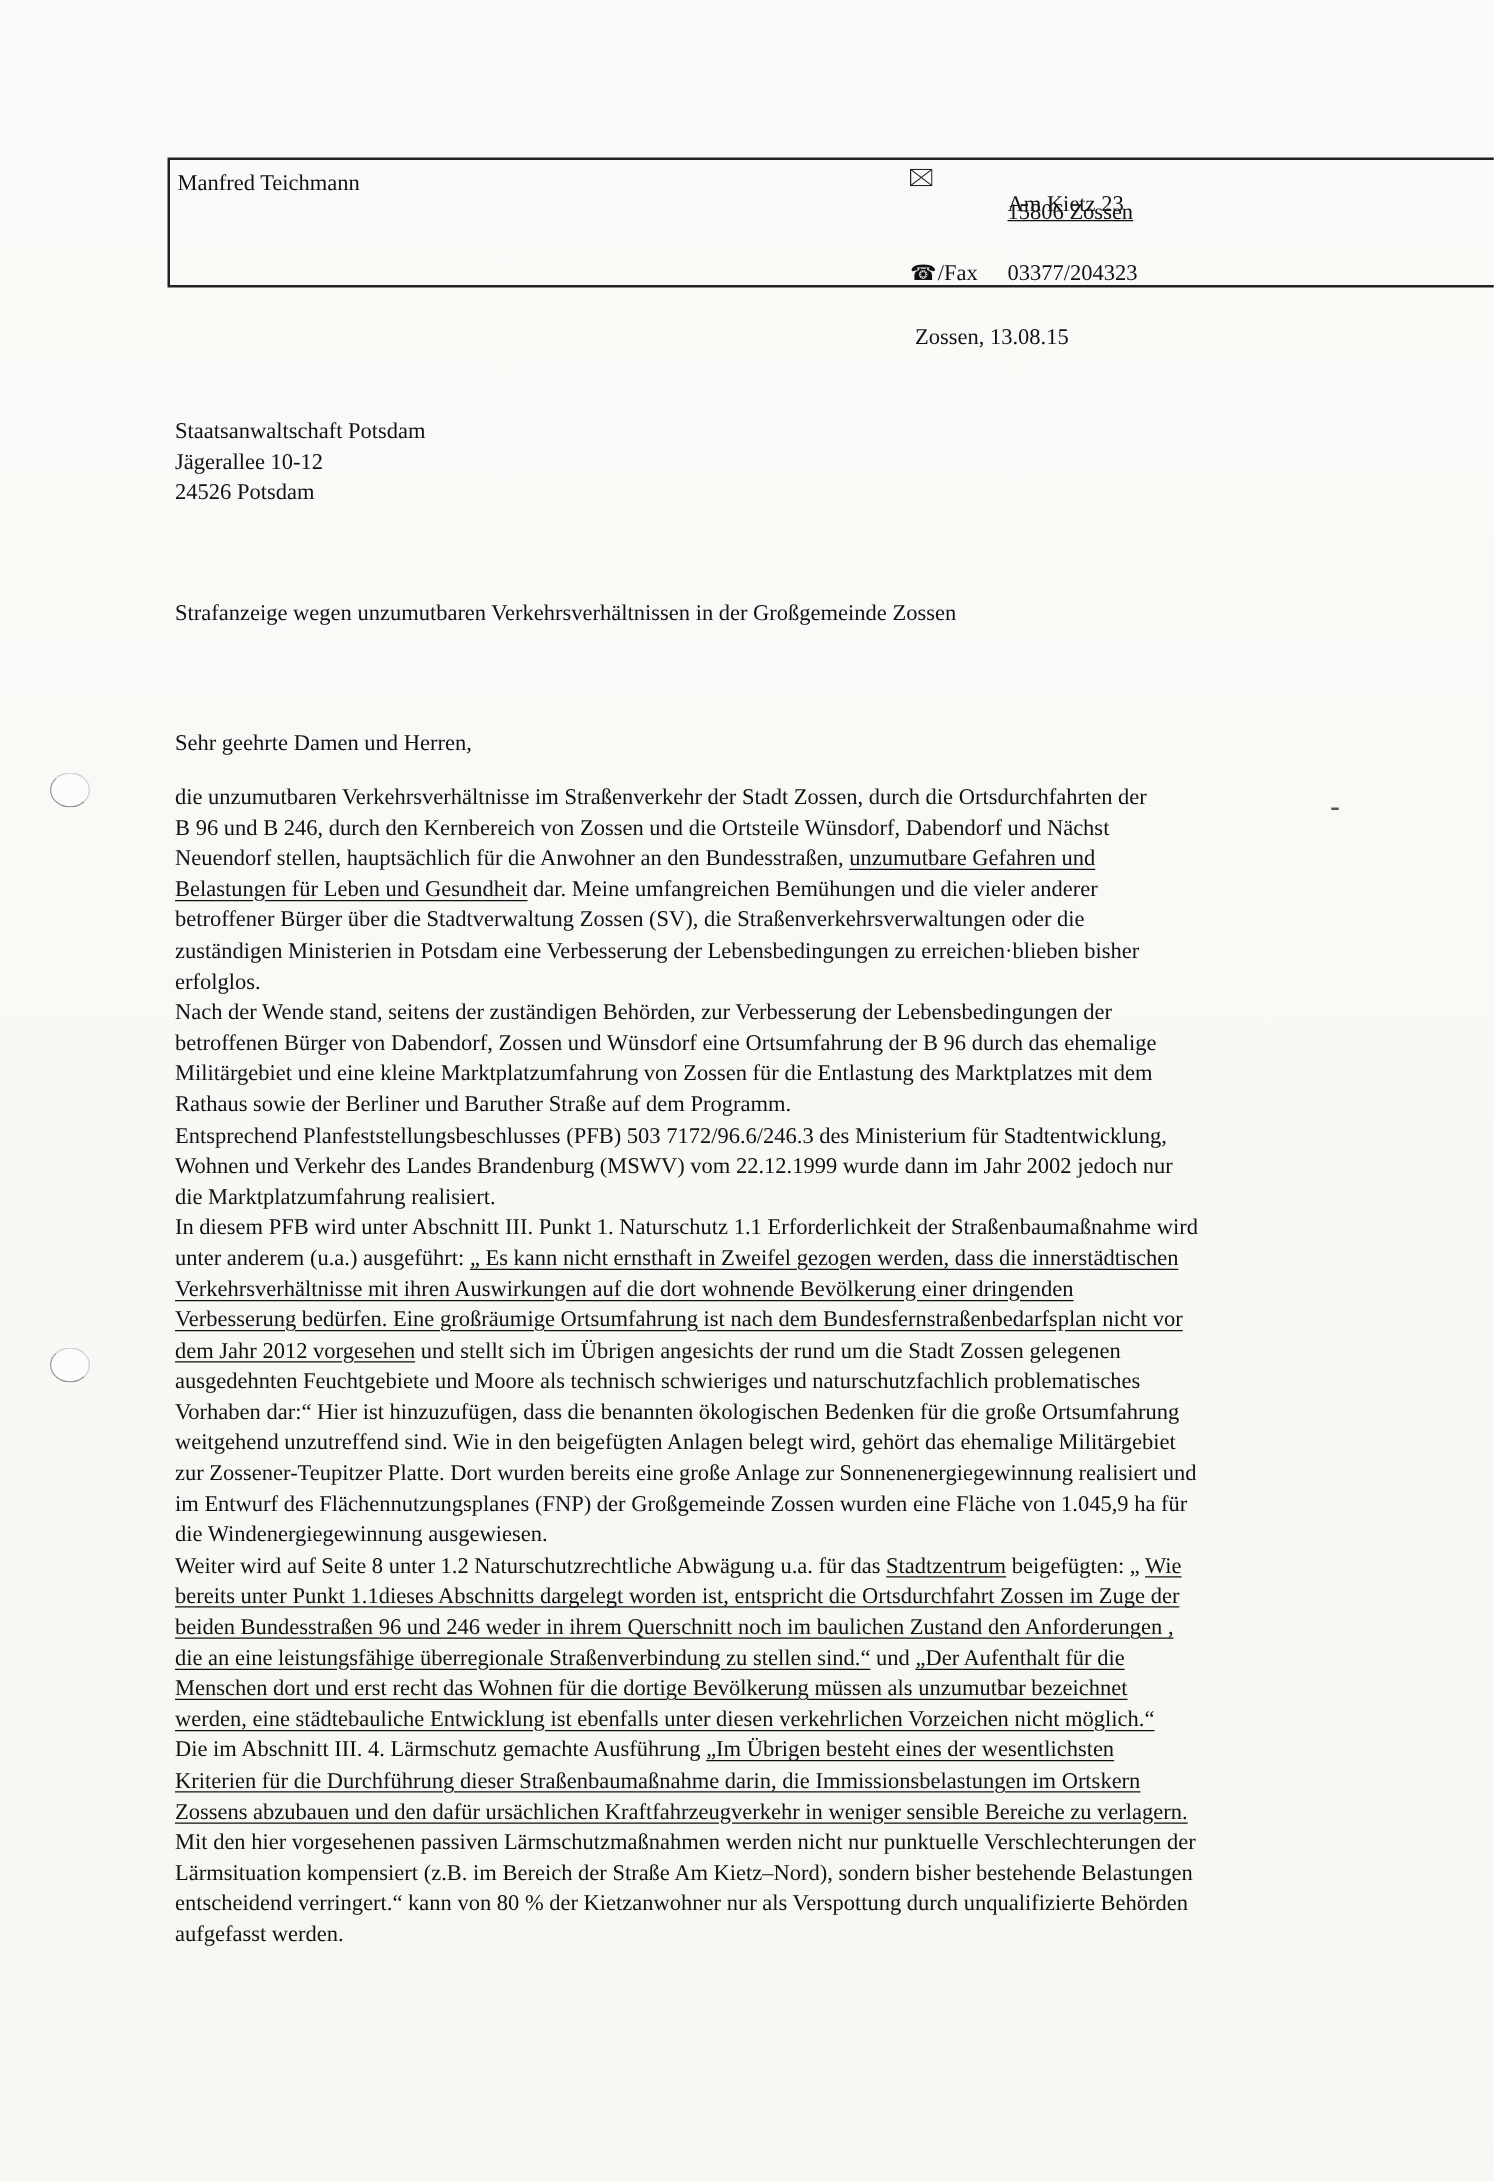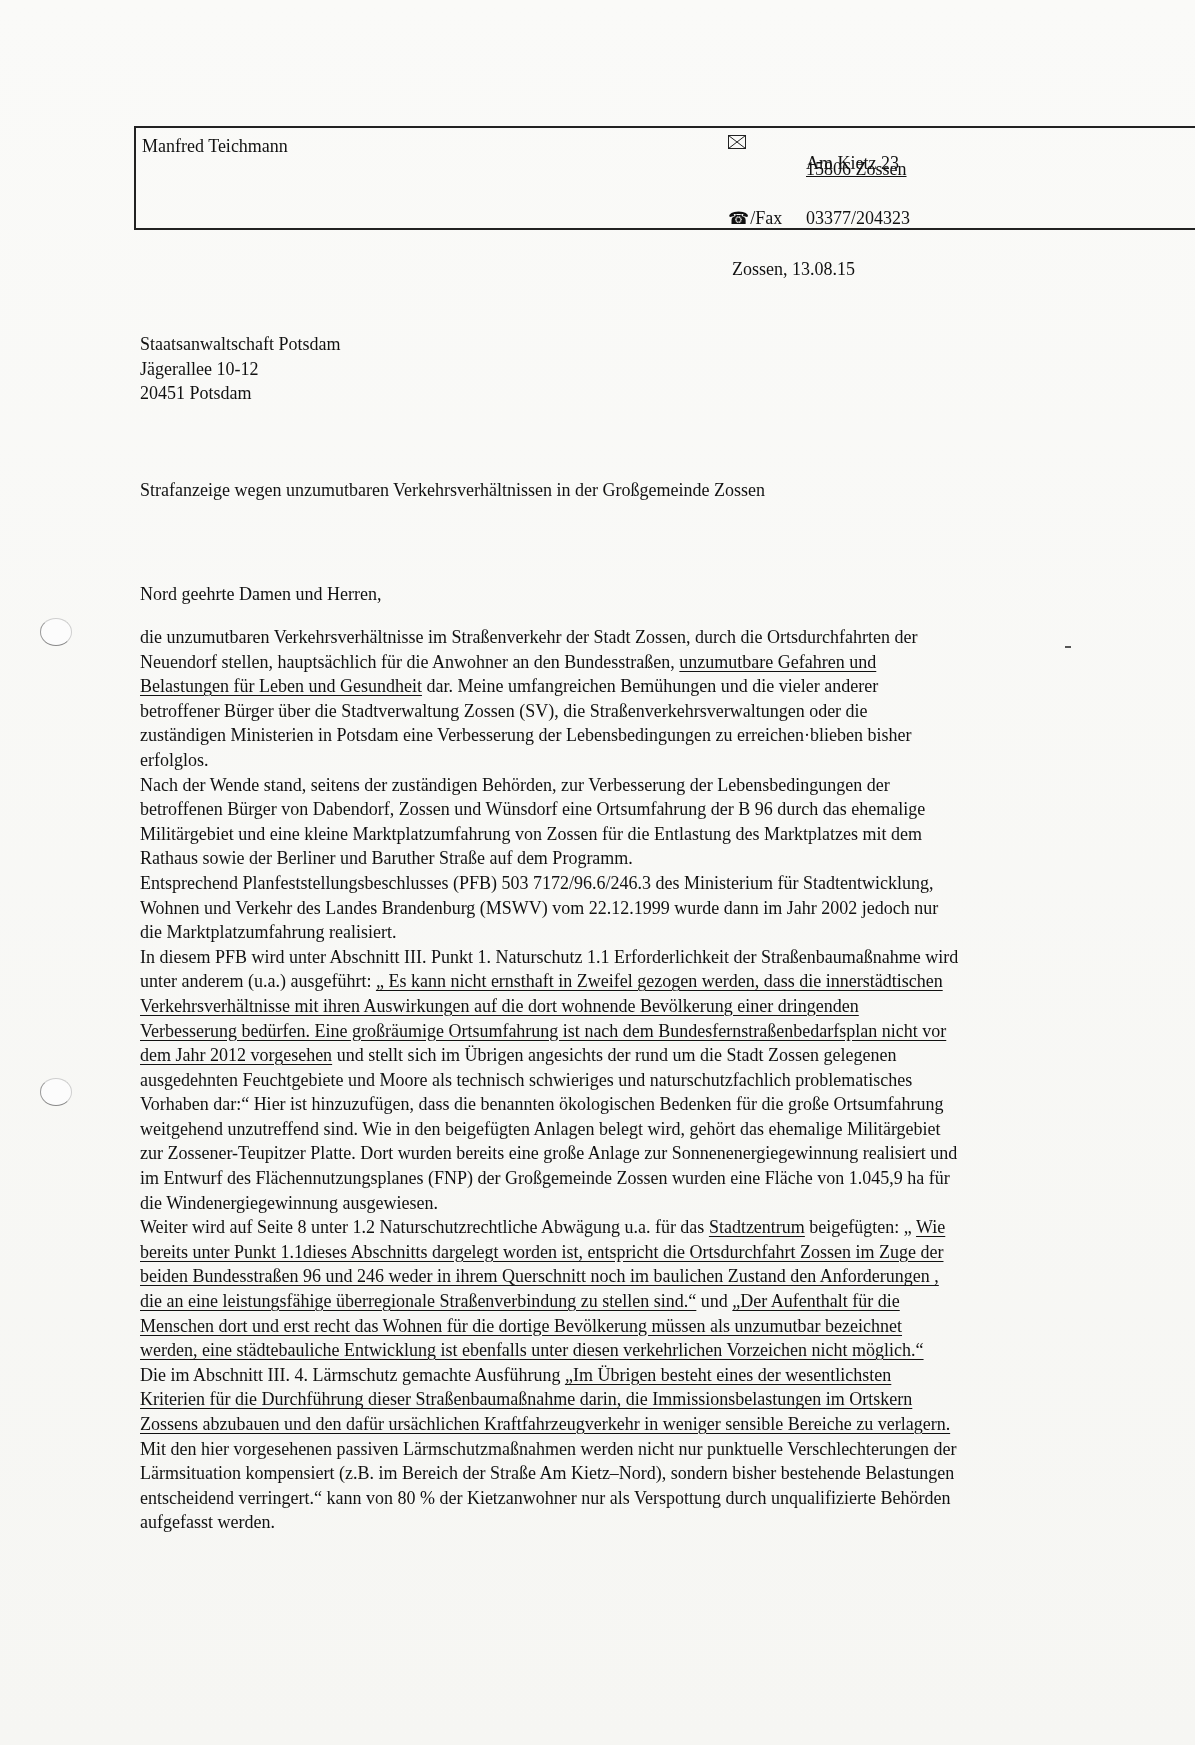--- a/index.html
+++ b/index.html
@@ -67,29 +67,30 @@
       <span>/Fax</span>
       <span class="lh-phone-num">03377/204323</span>
     </div>
   </div>
 
   <div class="date">Zossen, 13.08.15</div>
 
   <div class="recipient">
     <div>Staatsanwaltschaft Potsdam</div>
     <div>Jägerallee 10-12</div>
-    <div>20451 Potsdam</div>
+    <div>24526 Potsdam</div>
   </div>
 
   <div class="subject">Strafanzeige wegen unzumutbaren Verkehrsverhältnissen in der Großgemeinde Zossen</div>
 
-  <div class="salutation">Nord geehrte Damen und Herren,</div>
+  <div class="salutation">Sehr geehrte Damen und Herren,</div>
 
   <div class="body-text" id="body-text">
       <div class="line"><span>die unzumutbaren Verkehrsverhältnisse im Straßenverkehr  der Stadt Zossen, durch die Ortsdurchfahrten der</span></div>
+      <div class="line"><span>B 96 und B 246, durch den Kernbereich von Zossen und die Ortsteile Wünsdorf, Dabendorf und Nächst</span></div>
       <div class="line"><span>Neuendorf stellen, hauptsächlich für die Anwohner an den Bundesstraßen, </span><span class="u">unzumutbare Gefahren und </span></div>
       <div class="line"><span class="u">Belastungen für Leben und Gesundheit</span><span> dar. Meine umfangreichen Bemühungen und die vieler anderer</span></div>
       <div class="line"><span>betroffener Bürger über die Stadtverwaltung  Zossen (SV), die Straßenverkehrsverwaltungen oder die</span></div>
       <div class="line"><span>zuständigen Ministerien in Potsdam eine Verbesserung der Lebensbedingungen zu erreichen·blieben bisher</span></div>
       <div class="line"><span>erfolglos.</span></div>
       <div class="line"><span>Nach der Wende stand, seitens der zuständigen Behörden, zur Verbesserung der Lebensbedingungen der</span></div>
       <div class="line"><span>betroffenen Bürger von Dabendorf, Zossen und Wünsdorf eine Ortsumfahrung der B 96 durch das ehemalige</span></div>
       <div class="line"><span>Militärgebiet und eine kleine Marktplatzumfahrung von Zossen für die Entlastung des Marktplatzes mit dem</span></div>
       <div class="line"><span>Rathaus sowie der Berliner und Baruther Straße auf dem Programm.</span></div>
       <div class="line"><span>Entsprechend Planfeststellungsbeschlusses (PFB) 503 7172/96.6/246.3 des Ministerium für Stadtentwicklung,</span></div>

